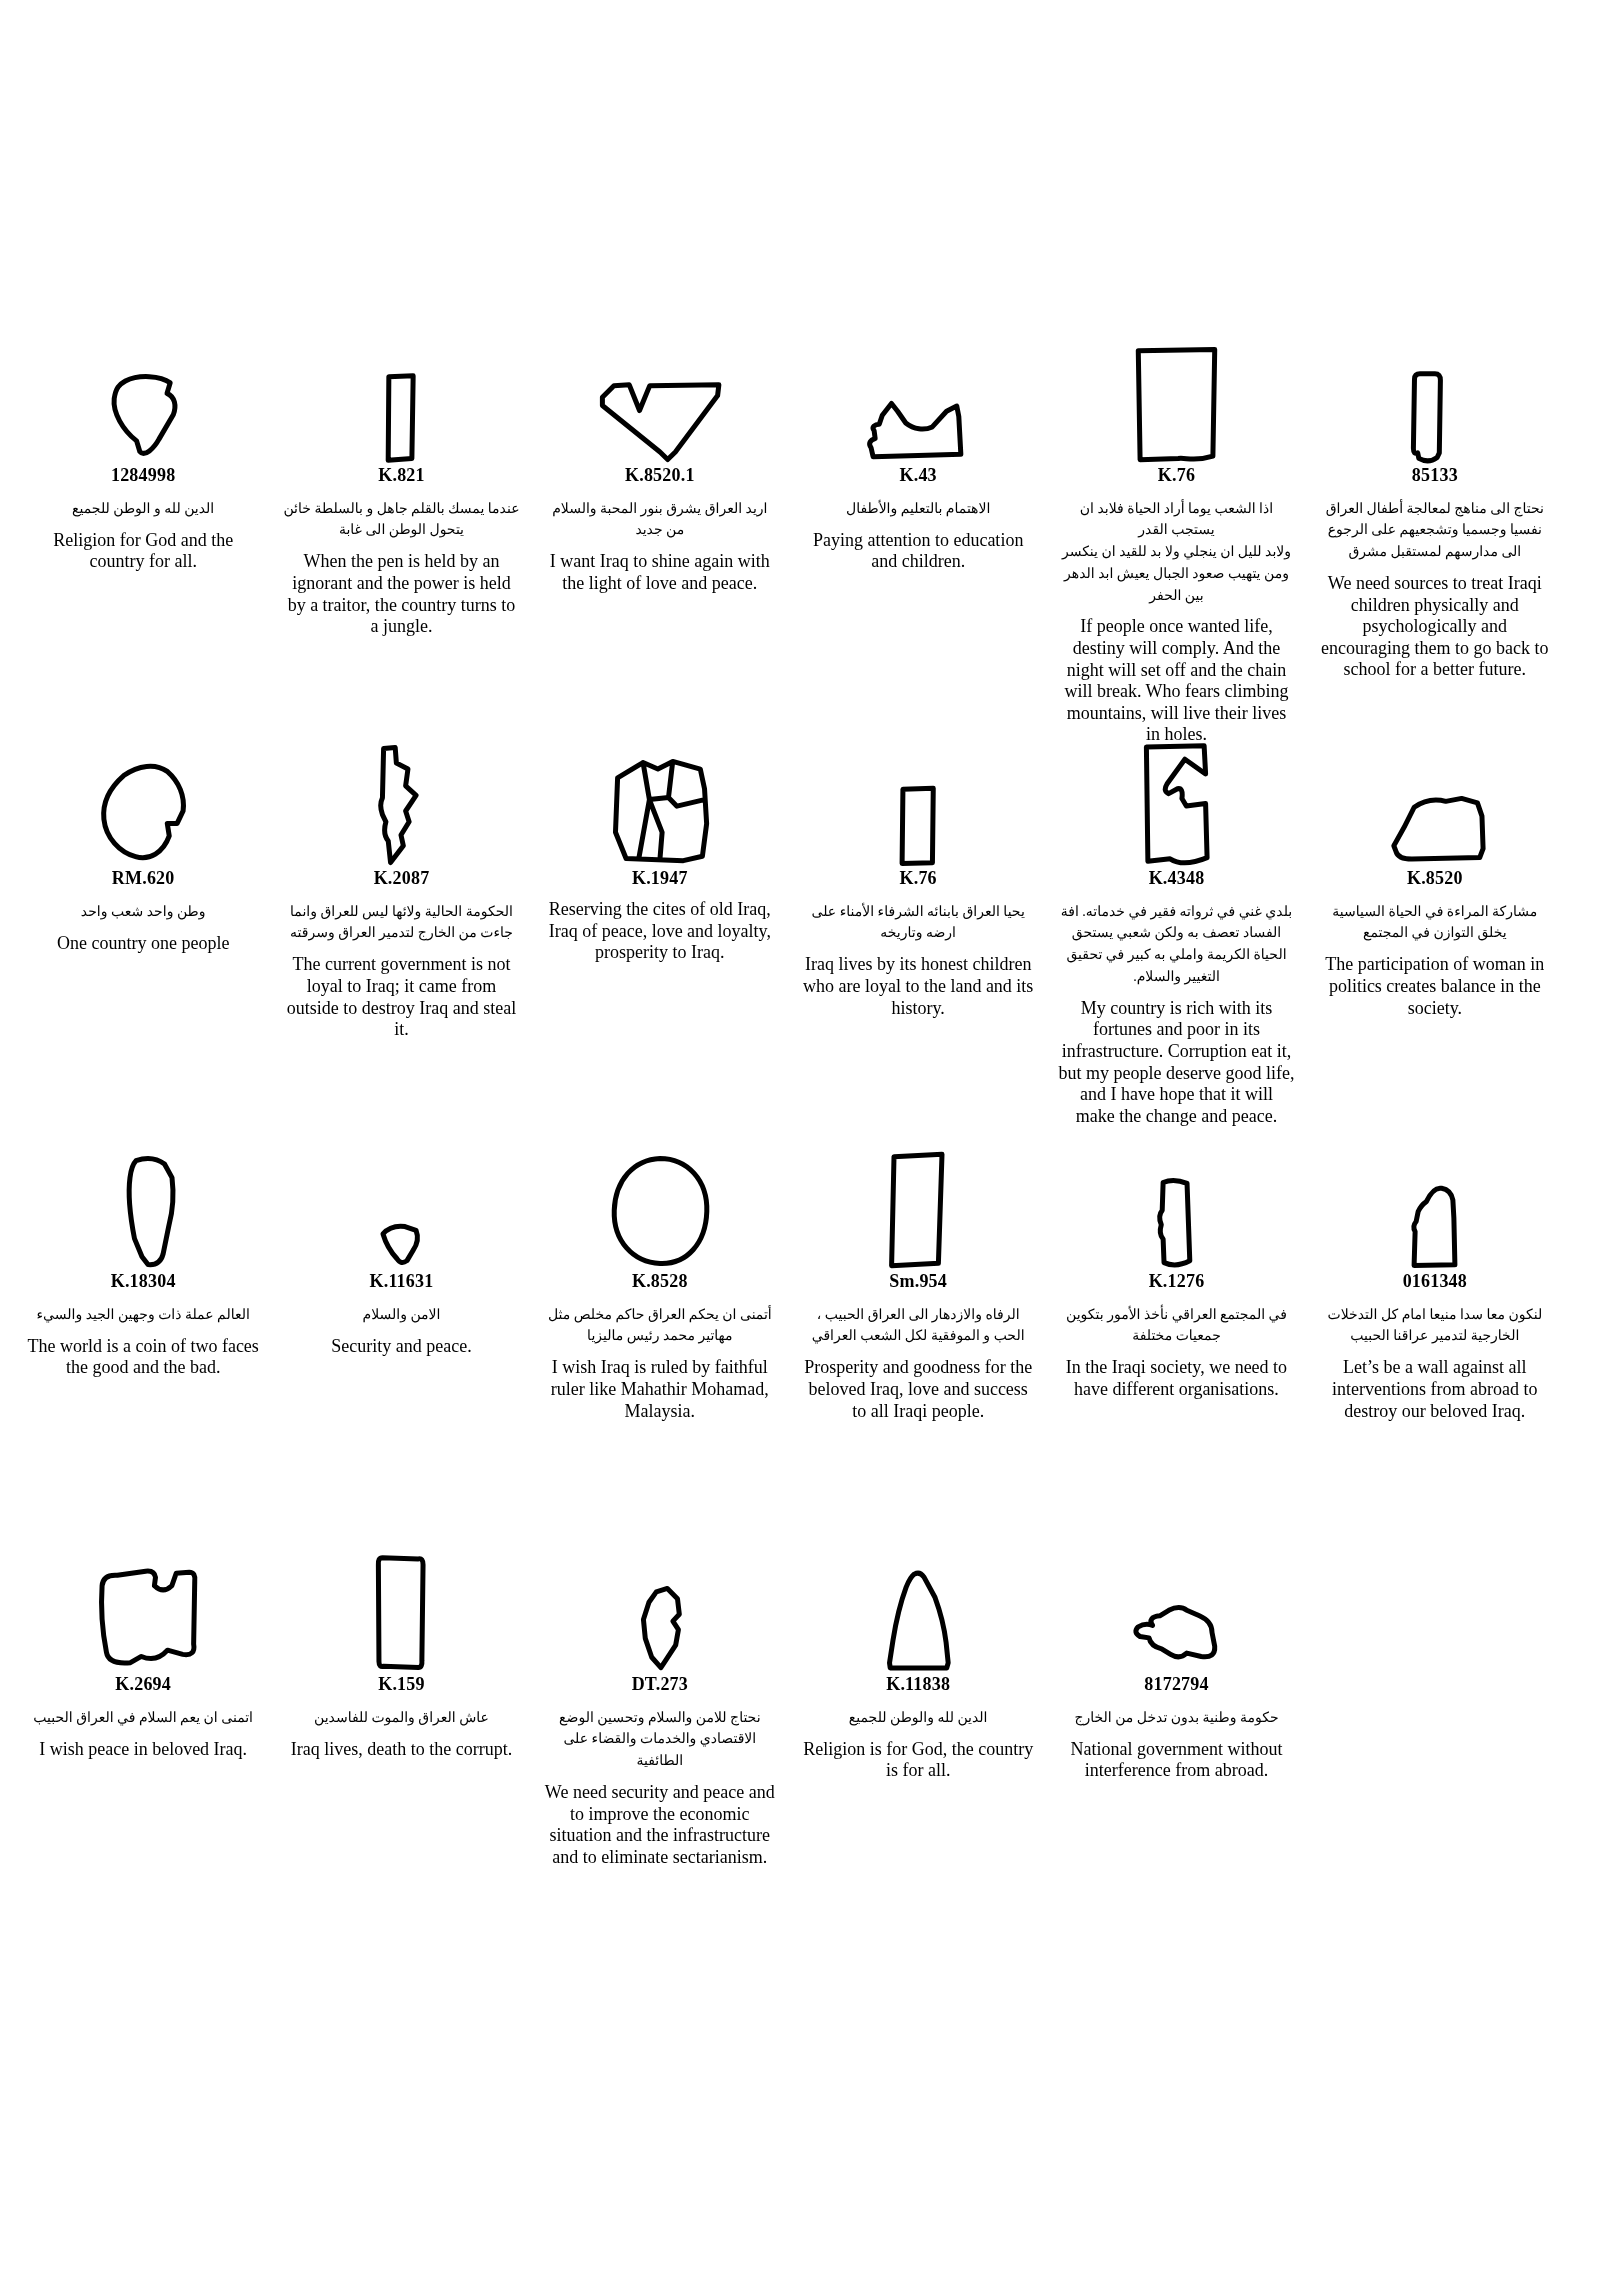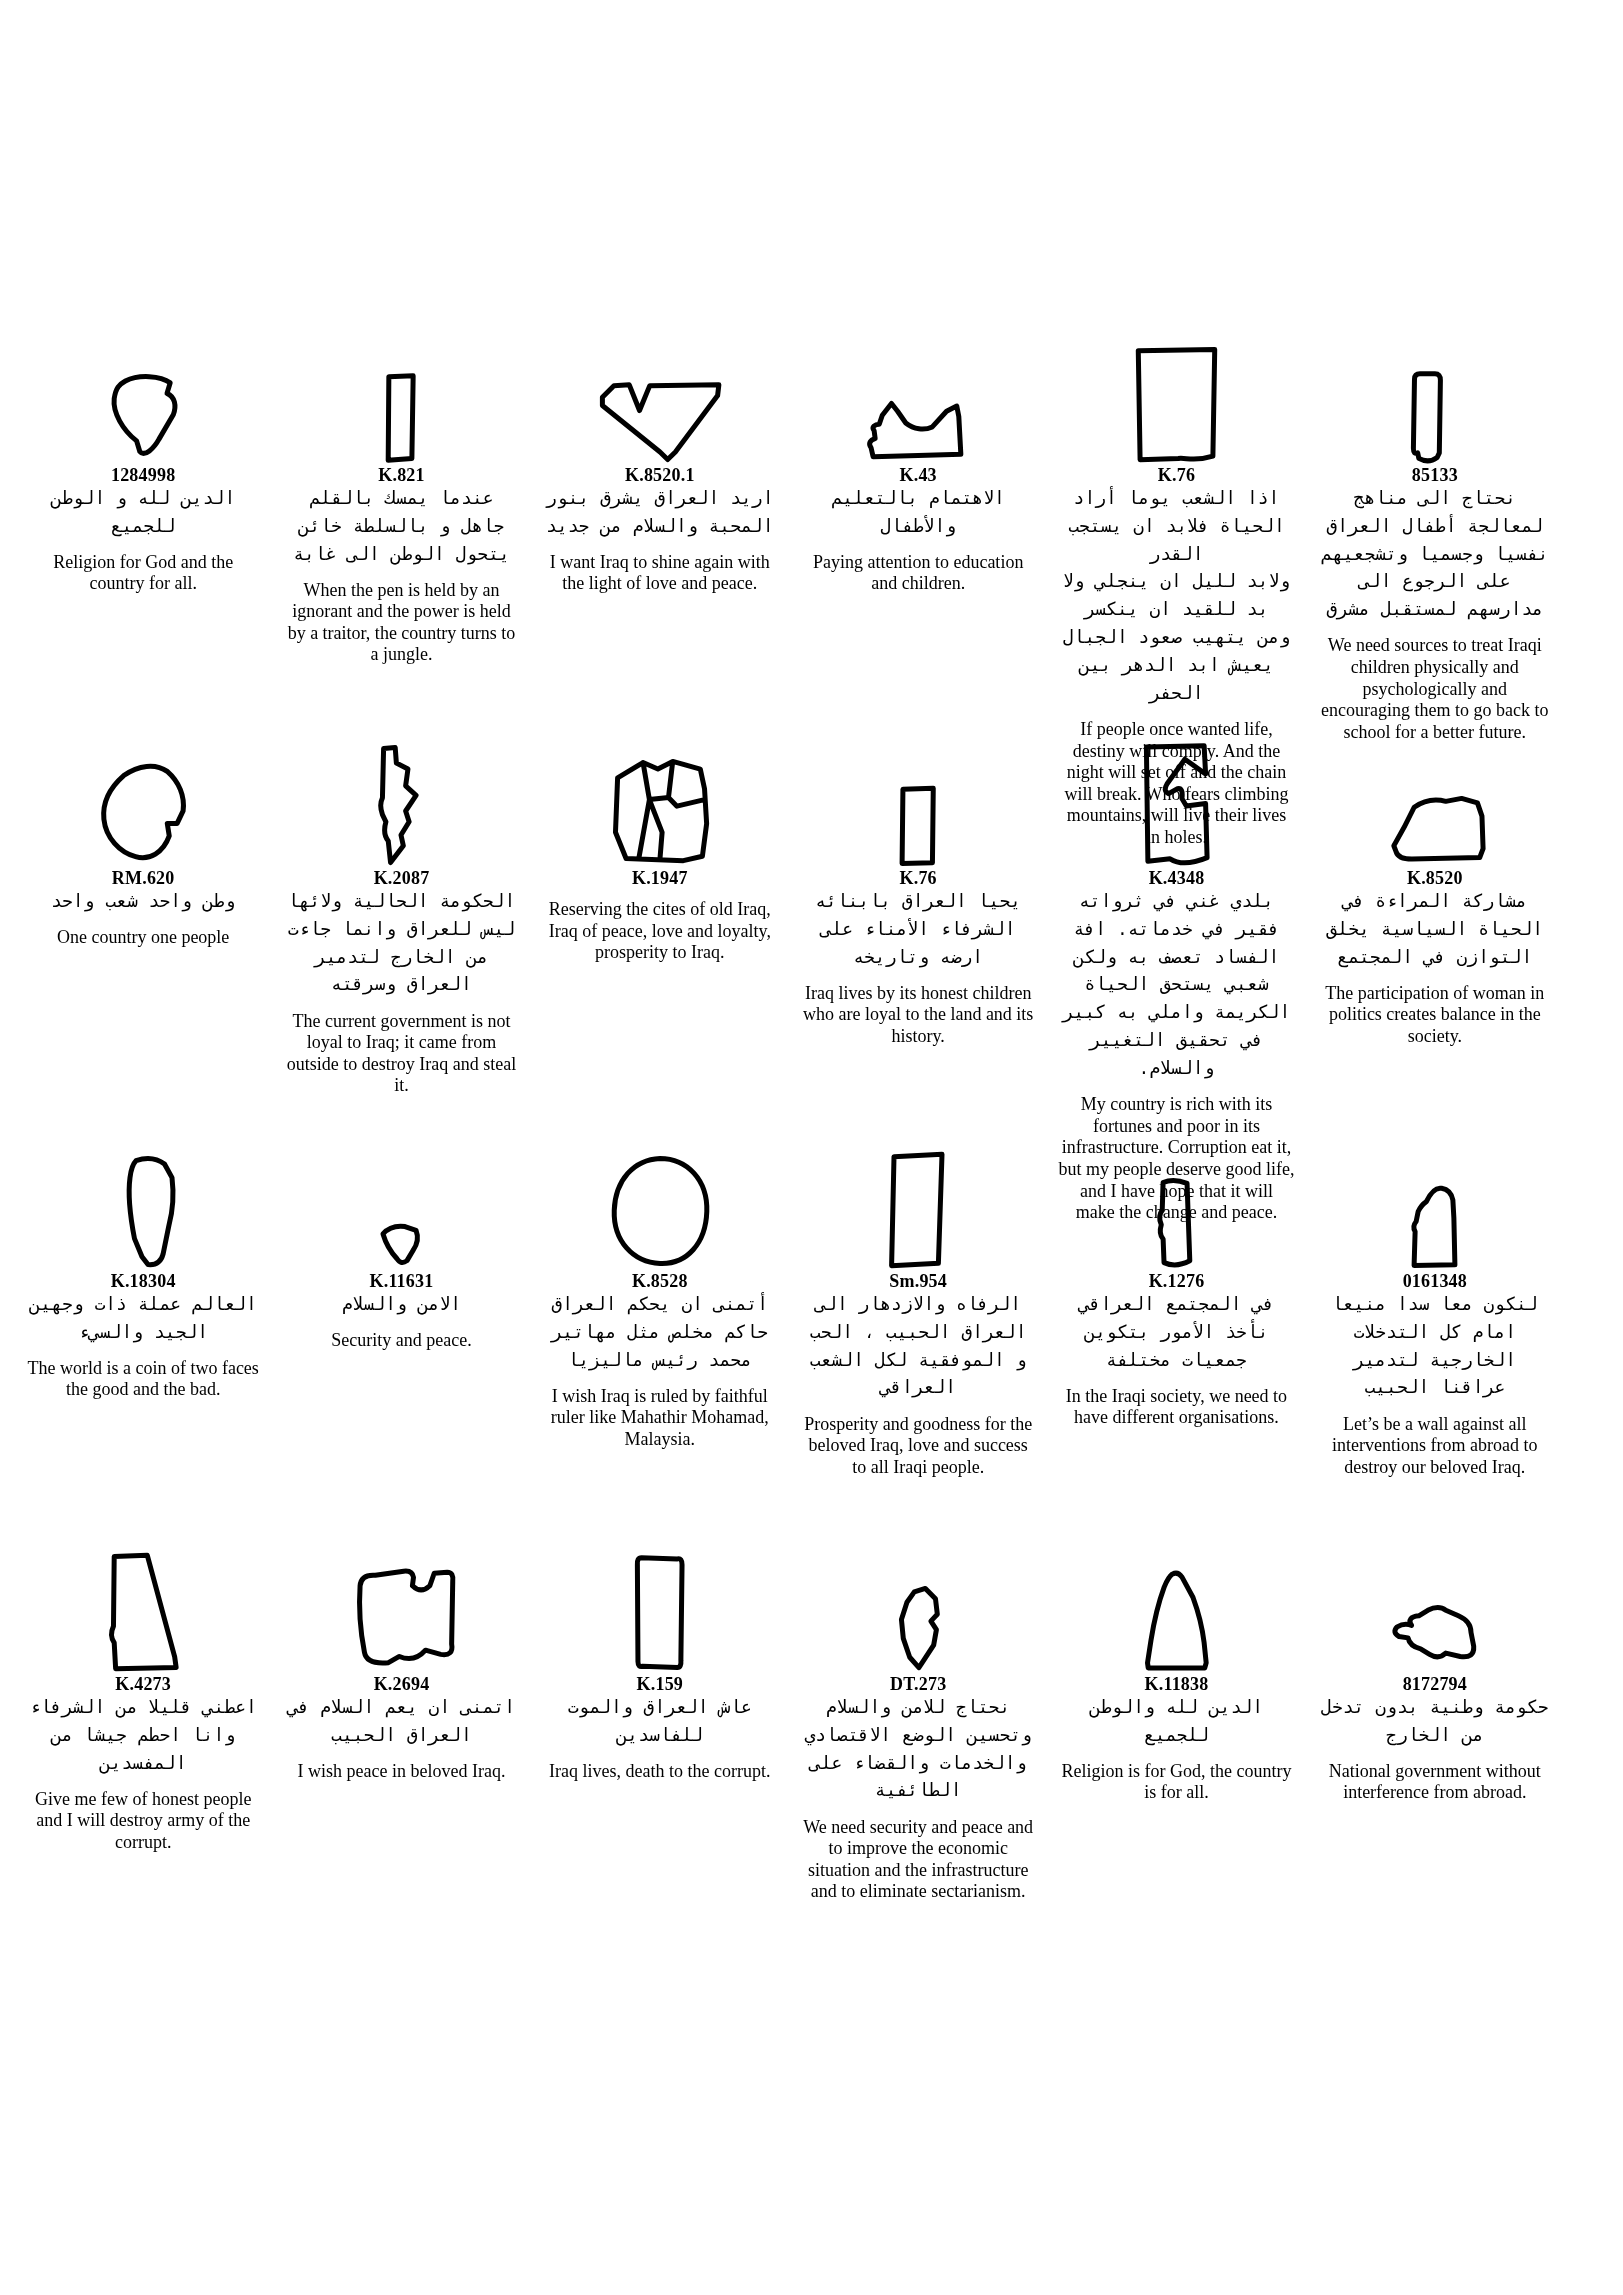--- a/index.html
+++ b/index.html
@@ -21,23 +21,24 @@
     display:flex;align-items:flex-end;justify-content:center;
     overflow:visible;flex:none;
   }
   .shape-box svg{overflow:visible;display:block;}
   .frag-id{
     margin-top:4px;
     font-size:18px;font-weight:700;letter-spacing:0.2px;line-height:1.1;
     font-family:"Liberation Serif", serif;
   }
   .arabic{
+    margin-top:12px;
     direction:rtl;unicode-bidi:isolate;
-    font-family:Liberation Mono, monospace;
-    font-size:18px;line-height:1.55;
+    font-family:Liberation Serif, serif;
+    font-size:14px;line-height:1.55;
     max-width:241px;white-space:pre-line;
   }
   .english{
     margin-top:10.2px;
     font-size:18px;line-height:1.2;
     max-width:241px;
     font-family:"Liberation Serif", serif;
   }
 </style>
 </head>
@@ -272,32 +273,20 @@
         <path fill="none" stroke="#000000" stroke-width="5" stroke-linejoin="round" stroke-linecap="round" vector-effect="non-scaling-stroke" d="M34,20 Q48,2 64,4 Q82,6 86,18 L88,40 L90,96 L10,97 L12,56 Q6,50 14,44 L18,32 Q24,24 34,20 Z"></path>
       </svg>
     </div>
     <figcaption>
       <div class="frag-id">0161348</div>
       <div class="arabic" dir="rtl" lang="ar">لنكون معا سدا منيعا امام كل التدخلات الخارجية لتدمير عراقنا الحبيب</div>
       <div class="english">Let’s be a wall against all interventions from abroad to destroy our beloved Iraq.</div>
     </figcaption>
   </figure>
 
-  <figure class="cell">
-    <div class="shape-box">
-      <svg viewBox="0 0 100 100" preserveAspectRatio="none" width="72" height="118">
-        <path fill="none" stroke="#000000" stroke-width="5" stroke-linejoin="round" stroke-linecap="round" vector-effect="non-scaling-stroke" d="M10,3 L56,2 L94,88 L96,97 L12,98 L10,76 Q3,70 9,62 Z"></path>
-      </svg>
-    </div>
-    <figcaption>
-      <div class="frag-id">K.4273</div>
-      <div class="arabic" dir="rtl" lang="ar">اعطني قليلا من الشرفاء وانا احطم جيشا من المفسدين</div>
-      <div class="english">Give me few of honest people and I will destroy army of the corrupt.</div>
-    </figcaption>
-  </figure>
 
   <figure class="cell">
     <div class="shape-box">
       <svg viewBox="0 0 100 100" preserveAspectRatio="none" width="109" height="104">
         <path fill="none" stroke="#000000" stroke-width="5" stroke-linejoin="round" stroke-linecap="round" vector-effect="non-scaling-stroke" d="M12,18 Q13,7 26,8 L52,4 Q60,3 61,10 L60,18 Q68,26 76,18 L80,6 L92,5 Q98,5 97,14 L96,74 Q98,86 86,84 L72,80 Q62,92 48,86 L38,92 Q18,94 16,82 Q10,50 12,18 Z"></path>
       </svg>
     </div>
     <figcaption>
       <div class="frag-id">K.2694</div>
       <div class="arabic" dir="rtl" lang="ar">اتمنى ان يعم السلام في العراق الحبيب</div>

